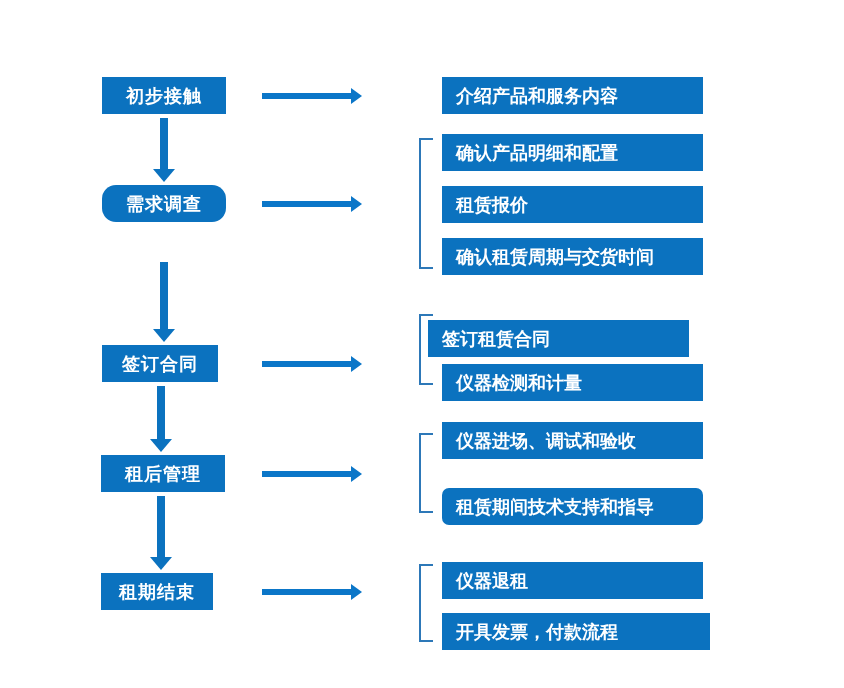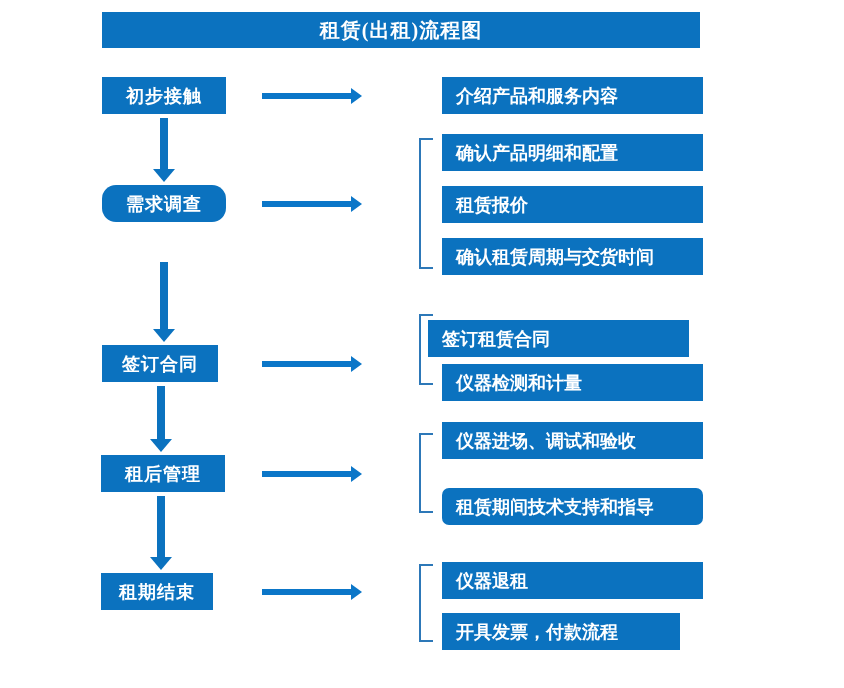--- a/index.html
+++ b/index.html
@@ -117,23 +117,20 @@
     border-top: 2px solid #2d78b8;
     border-bottom: 2px solid #2d78b8;
     box-sizing: border-box;
   }
 </style>
 </head>
 <body>
 
 <div id="canvas">
 
-  <div class="title-bar">
-    <span class="title-text">租赁(出租)流程图</span>
-  </div>
 
   <div class="box stage" style="left:102px; top:77px; width:124px; height:37px;">
     <span class="box-label">初步接触</span>
   </div>
 
   <div class="box stage" style="left:102px; top:185px; width:124px; height:37px;border-radius:14px;">
     <span class="box-label">需求调查</span>
   </div>
 
   <div class="box stage" style="left:102px; top:345px; width:116px; height:37px;">
@@ -230,17 +227,17 @@
   </div>
 
   <div class="box detail" style="left:442px; top:488px; width:261px; height:37px;border-radius:7px;">
     <span class="box-label">租赁期间技术支持和指导</span>
   </div>
 
   <div class="box detail" style="left:442px; top:562px; width:261px; height:37px;">
     <span class="box-label">仪器退租</span>
   </div>
 
-  <div class="box detail" style="left:442px; top:613px; width:238px; height:37px;">
+  <div class="box detail" style="left:442px; top:613px; width:268px; height:37px;">
     <span class="box-label">开具发票，付款流程</span>
   </div>
 
 </div>
 
 </body></html>

